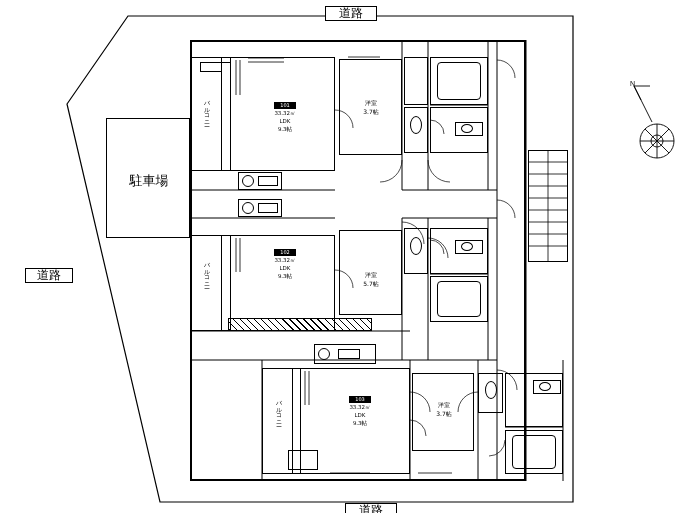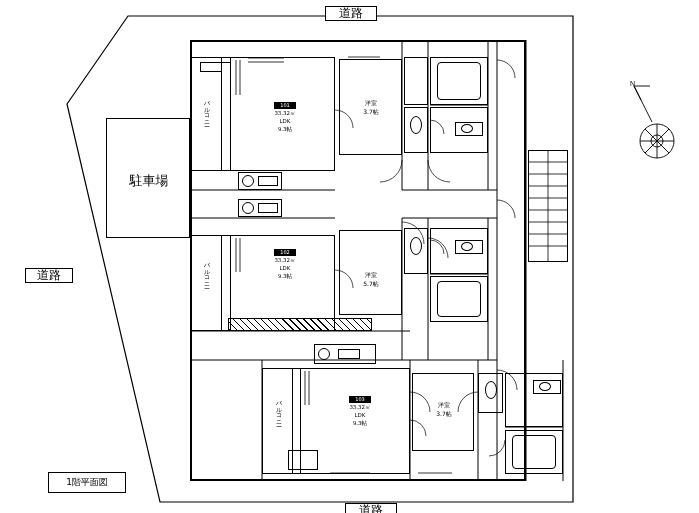--- a/index.html
+++ b/index.html
@@ -46,21 +46,20 @@
 <div id="stage">
 
   <svg width="699" height="513">
     <polygon points="128,16 573,16 573,502 160,502 67,104" fill="none" stroke="#000" stroke-width="1.2"></polygon>
   </svg>
 
   <div class="label-road txt-jp" style="left:325px;top:6px;width:52px;height:15px;">道路</div>
   <div class="label-road txt-jp" style="left:25px;top:268px;width:48px;height:15px;">道路</div>
   <div class="label-road txt-jp" style="left:345px;top:503px;width:52px;height:15px;">道路</div>
 
-  <div class="label-road txt-jp" style="left:48px;top:472px;width:78px;height:21px;font-size:9px;">1階平面図</div>
 
   <div class="box" style="left:106px;top:118px;width:84px;height:120px;"></div>
   <div class="abs txt-jp" style="left:118px;top:172px;width:62px;font-size:13px;text-align:center;">駐車場</div>
 
   <div class="box2" style="left:190px;top:40px;width:336px;height:441px;"></div>
 
   <div class="box" style="left:191px;top:57px;width:144px;height:114px;"></div>
 
   <div class="box" style="left:191px;top:57px;width:31px;height:114px;"></div>
   <div class="txt txt-jp vtxt" style="left:203px;top:96px;">バルコニー</div>

